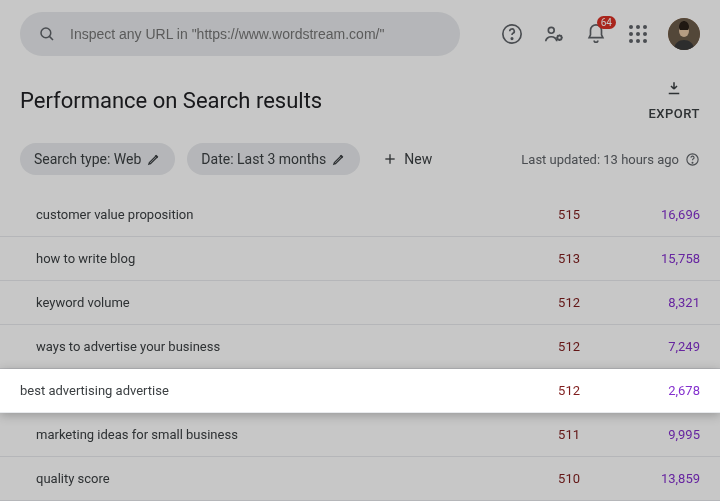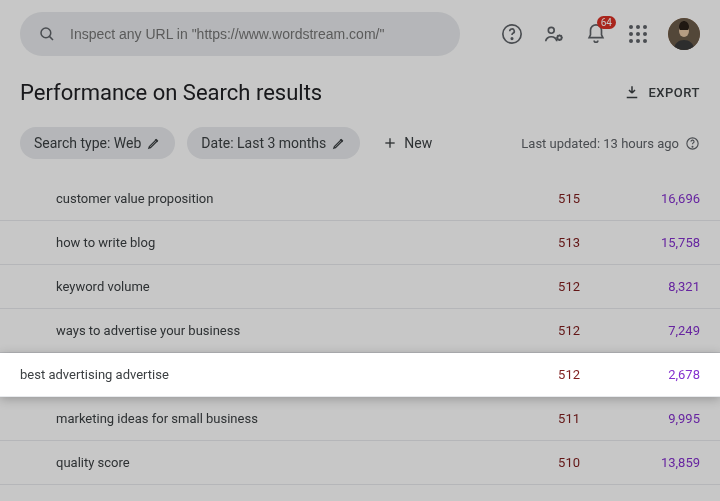--- a/index.html
+++ b/index.html
@@ -13,31 +13,31 @@
 .toolbar-icons { display: flex; align-items: center; gap: 18px; }
 .icon-btn { width: 24px; height: 24px; display: flex; align-items: center; justify-content: center; color: #5f6368; cursor: pointer; position: relative; }
 .notif-badge { position: absolute; top: -6px; right: -8px; background: #d93025; color: #fff; font-size: 10px; font-weight: 400; border-radius: 9px; padding: 1px 4px; min-width: 16px; text-align: center; }
 .avatar { width: 32px; height: 32px; border-radius: 50%; background: linear-gradient(135deg,#b08968,#8a6d5a); display: flex; align-items: center; justify-content: center; overflow: hidden; }
 .avatar svg { width: 32px; height: 32px; }
 .apps-grid { display: grid; grid-template-columns: repeat(3,4px); grid-template-rows: repeat(3,4px); gap: 3px; }
 .apps-grid span { width: 4px; height: 4px; background: #5f6368; border-radius: 50%; }
 
 .header-row { display: flex; align-items: center; justify-content: space-between; padding: 16px 20px 8px 20px; }
 .page-title { font-size: 22px; font-weight: 400; color: #202124; }
-.export-btn { display: flex; align-items: center; gap: 8px; font-size: 13px; font-weight: 500; letter-spacing: 0.5px; color: #3c4043; cursor: pointer; }
+.export-btn { display: flex; align-items: center; gap: 8px; font-size: 13px; font-weight: 500; letter-spacing: 0.5px; color: #3c4043; cursor: pointer; flex-direction: column; }
 
 .filters-row { display: flex; align-items: center; padding: 14px 20px 18px 20px; gap: 12px; }
 .chip { display: flex; align-items: center; gap: 6px; background: #e8eaed; border-radius: 18px; padding: 8px 14px; font-size: 14px; color: #3c4043; cursor: pointer; }
 .chip .pencil { width: 14px; height: 14px; }
 .new-btn { display: flex; align-items: center; gap: 6px; font-size: 14px; color: #3c4043; cursor: pointer; padding: 8px 10px; }
 .filters-spacer { flex: 1; }
 .last-updated { font-size: 13px; color: #5f6368; display: flex; align-items: flex-start; gap: 6px; }
 
 .table { width: 100%; }
-.row { display: flex; align-items: center; padding: 14px 20px 14px 56px; border-bottom: 1px solid #e8eaed; font-size: 13px; }
+.row { display: flex; align-items: center; padding: 14px 20px 14px 36px; border-bottom: 1px solid #e8eaed; font-size: 13px; }
 .row .query { flex: 1; color: #3c4043; }
 .row .m1 { width: 120px; text-align: right; color: #7f1d1d; }
 .row .m2 { width: 120px; text-align: right; color: #8430ce; }
 .row.highlight { position: relative; z-index: 10; background: #fff; box-shadow: 0 2px 10px rgba(0,0,0,0.25); padding-left: 20px; }
 
 svg { display: block; }
 </style>
 </head>
 <body>
 

